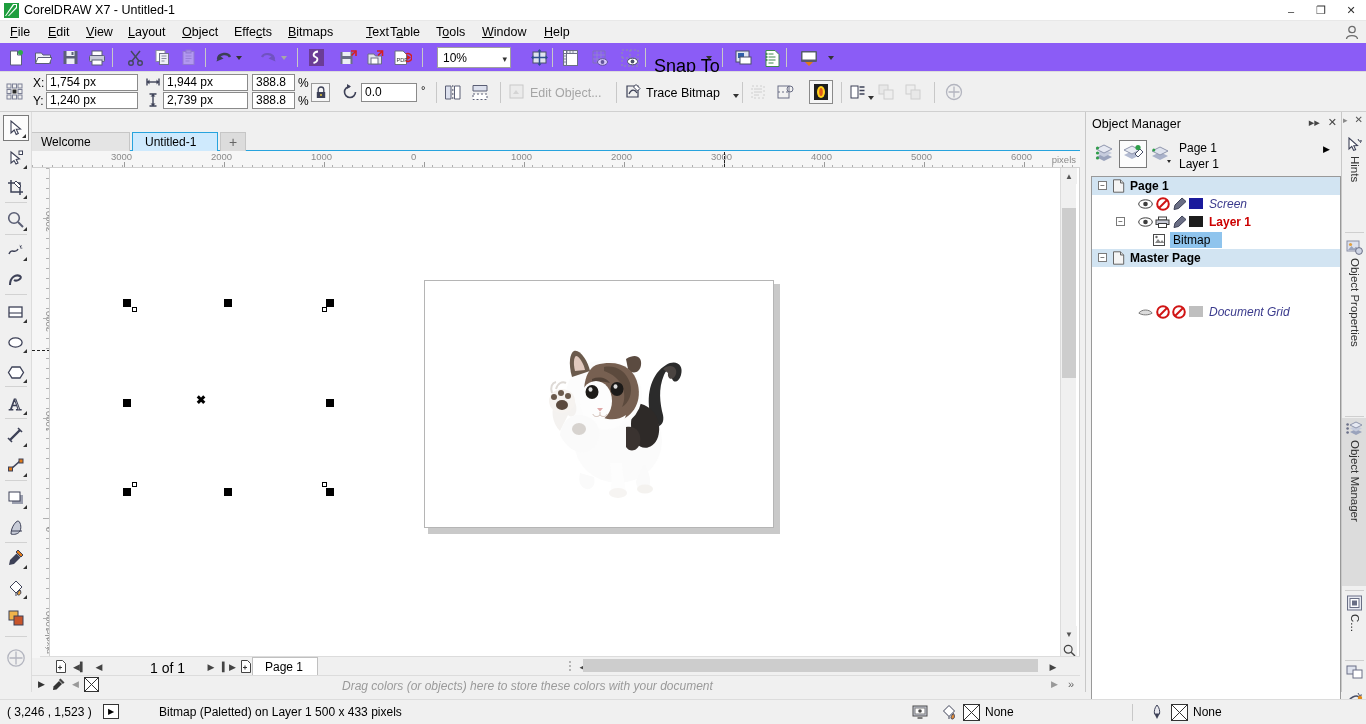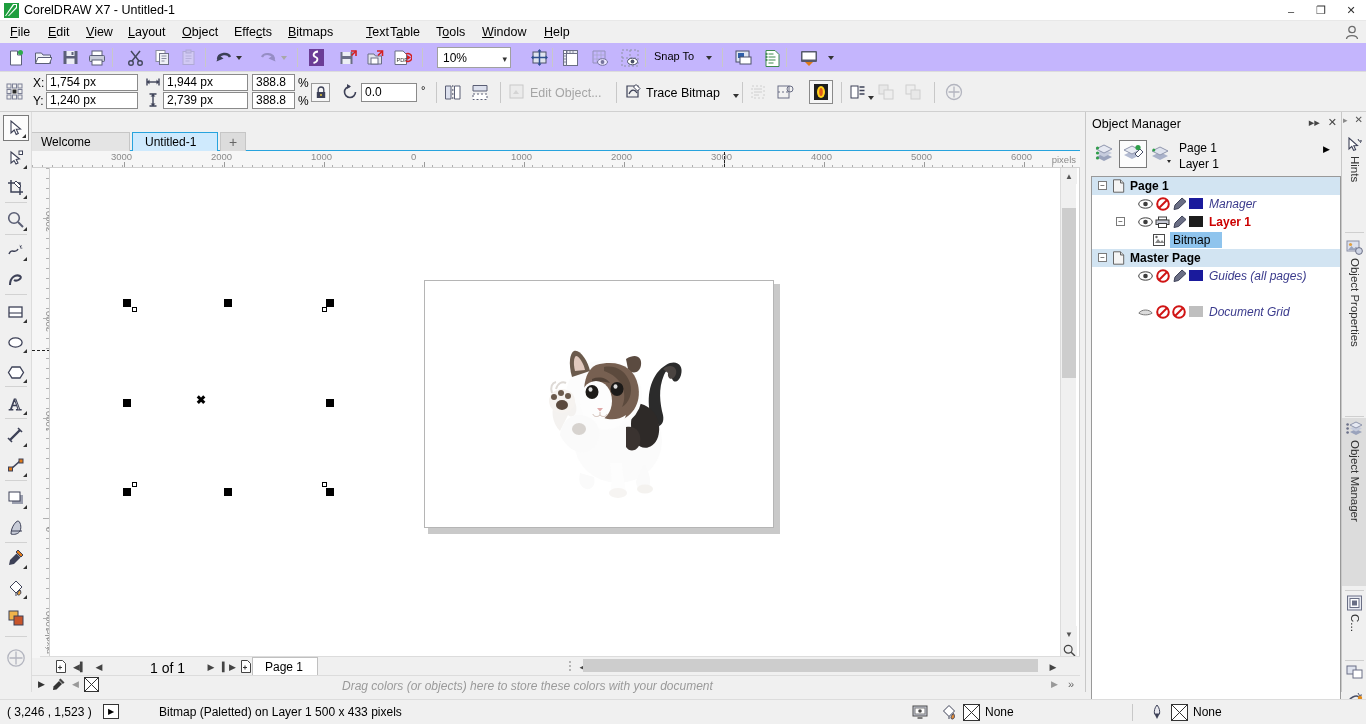--- a/index.html
+++ b/index.html
@@ -20,26 +20,26 @@
   .winbtns { position:absolute; right:0; top:0; height:21px; display:flex; }
   .winbtn { width:30px; height:21px; display:flex; align-items:center; justify-content:center; font-size:11px; color:#333; }
 
   
   .menubar { position:absolute; left:0; top:21px; width:1366px; height:22px; background:#f0f0f0; }
   .menubar .mi { position:absolute; top:3px; font-size:12.5px; padding:1px 6px; color:#000; white-space:nowrap; }
   .menubar .mi u { text-decoration:underline; }
   .menu-avatar { position:absolute; right:6px; top:3px; width:16px; height:16px; }
 
   
-  .toolbar1 { position:absolute; left:0; top:43px; width:1366px; height:29px; background:#c4b5fd; border-bottom:1px solid #dcdcdc; }
+  .toolbar1 { position:absolute; left:0; top:43px; width:1366px; height:29px; background:#8b5cf6; border-bottom:1px solid #dcdcdc; }
   .tb-sep { position:absolute; top:5px; width:1px; height:19px; background:#c8c8c8; }
   .tbtn { position:absolute; top:3px; width:24px; height:23px; display:flex; align-items:center; justify-content:center; }
   .zoombox { position:absolute; top:4px; width:74px; height:21px; background:#fff; border:1px solid #a0a0a0; font-size:12px; padding-left:5px; line-height:19px; }
   .zoombox .cv { position:absolute; left:5px; top:1px; }
-  .snapto { position:absolute; top:7px; font-size:11px; white-space:nowrap; }
+  .snapto { position:absolute; top:13px; font-size:18px; white-space:nowrap; }
   .caret-sm { position:absolute; width:0;height:0;border-left:3.5px solid transparent;border-right:3.5px solid transparent;border-top:4px solid #333; }
 
   
   .propbar { position:absolute; left:0; top:72px; width:1366px; height:40px; background:#f0f0f0; border-bottom:1px solid #d0d0d0; }
   .pfield { position:absolute; background:#fff; border:1px solid #8a8a8a; font-size:12px; line-height:15px; padding-left:3px; height:17px; }
   .plabel { position:absolute; font-size:12px; color:#000; }
   .pbtn { position:absolute; display:flex; align-items:center; justify-content:center; }
   .pbtn.dis { opacity:.38; }
   .pbtn-txt { position:absolute; font-size:12.5px; white-space:nowrap; }
 
@@ -1105,21 +1105,21 @@
               <circle cx="7" cy="7" r="5.8" fill="none" stroke="#d01414" stroke-width="2"></circle>
               <path d="M3 11 L11 3" stroke="#d01414" stroke-width="2"></path>
             </svg>
         </span>
         <span style="position:absolute;left:81px;top:2px">
           <svg width="14" height="13" viewBox="0 0 14 13">
               <path d="M9 1 l4 3.5 l-7.5 7 l-4.5 1 l1 -4.5z" fill="#6b6f85" stroke="#3d4157"></path>
             </svg>
         </span>
         <span class="colchip" style="left:97px; top:3px; background:#1a1a9c"></span>
-        <span class="tlabel" style="left:117px; top:2px; font-style:italic; color:#3a3a8c">Manager</span>
+        <span class="tlabel" style="left:117px; top:2px; font-style:italic; color:#3a3a8c">Screen</span>
       </div>
 
       <div class="trow" style="top:36px">
         <span class="exp" style="left:24px; top:4px">−</span>
         <span style="position:absolute;left:46px;top:3px">
           <svg width="15" height="12" viewBox="0 0 15 12">
               <ellipse cx="7.5" cy="6" rx="6.8" ry="4.2" fill="#fff" stroke="#3d3d3d"></ellipse>
               <circle cx="7.5" cy="6" r="2.3" fill="#3d3d3d"></circle>
             </svg>
         </span>
@@ -1154,41 +1154,20 @@
         <span class="exp" style="left:6px; top:4px">−</span>
         <span style="position:absolute;left:20px;top:2px">
           <svg width="13" height="14" viewBox="0 0 13 14">
               <path d="M1.5 .8h7l3.2 3.2v9.2h-10.2z" fill="#f4f4f4" stroke="#666"></path>
               <path d="M8.5 .8v3.2h3.2" fill="#d6d6d6" stroke="#666"></path>
             </svg>
         </span>
         <span class="tlabel" style="left:38px; top:2px; font-weight:bold">Master Page</span>
       </div>
 
-      <div class="trow" style="top:90px">
-        <span style="position:absolute;left:46px;top:3px">
-          <svg width="15" height="12" viewBox="0 0 15 12">
-              <ellipse cx="7.5" cy="6" rx="6.8" ry="4.2" fill="#fff" stroke="#3d3d3d"></ellipse>
-              <circle cx="7.5" cy="6" r="2.3" fill="#3d3d3d"></circle>
-            </svg>
-        </span>
-        <span style="position:absolute;left:64px;top:2px">
-          <svg width="14" height="14" viewBox="0 0 14 14">
-              <circle cx="7" cy="7" r="5.8" fill="none" stroke="#d01414" stroke-width="2"></circle>
-              <path d="M3 11 L11 3" stroke="#d01414" stroke-width="2"></path>
-            </svg>
-        </span>
-        <span style="position:absolute;left:81px;top:2px">
-          <svg width="14" height="13" viewBox="0 0 14 13">
-              <path d="M9 1 l4 3.5 l-7.5 7 l-4.5 1 l1 -4.5z" fill="#6b6f85" stroke="#3d4157"></path>
-            </svg>
-        </span>
-        <span class="colchip" style="left:97px; top:3px; background:#1a1a9c"></span>
-        <span class="tlabel" style="left:117px; top:2px; font-style:italic; color:#3a3a8c">Guides (all pages)</span>
-      </div>
 
 
       <div class="trow" style="top:126px">
         <span style="position:absolute;left:46px;top:4px">
           <svg width="15" height="11" viewBox="0 0 15 11">
               <path d="M.8 6 C4 2 11 2 14.2 6 C11 8.5 4 8.5 .8 6z" fill="#dcdcdc" stroke="#7a7a7a"></path>
             </svg>
         </span>
         <span style="position:absolute;left:64px;top:2px">
           <svg width="14" height="14" viewBox="0 0 14 14">

